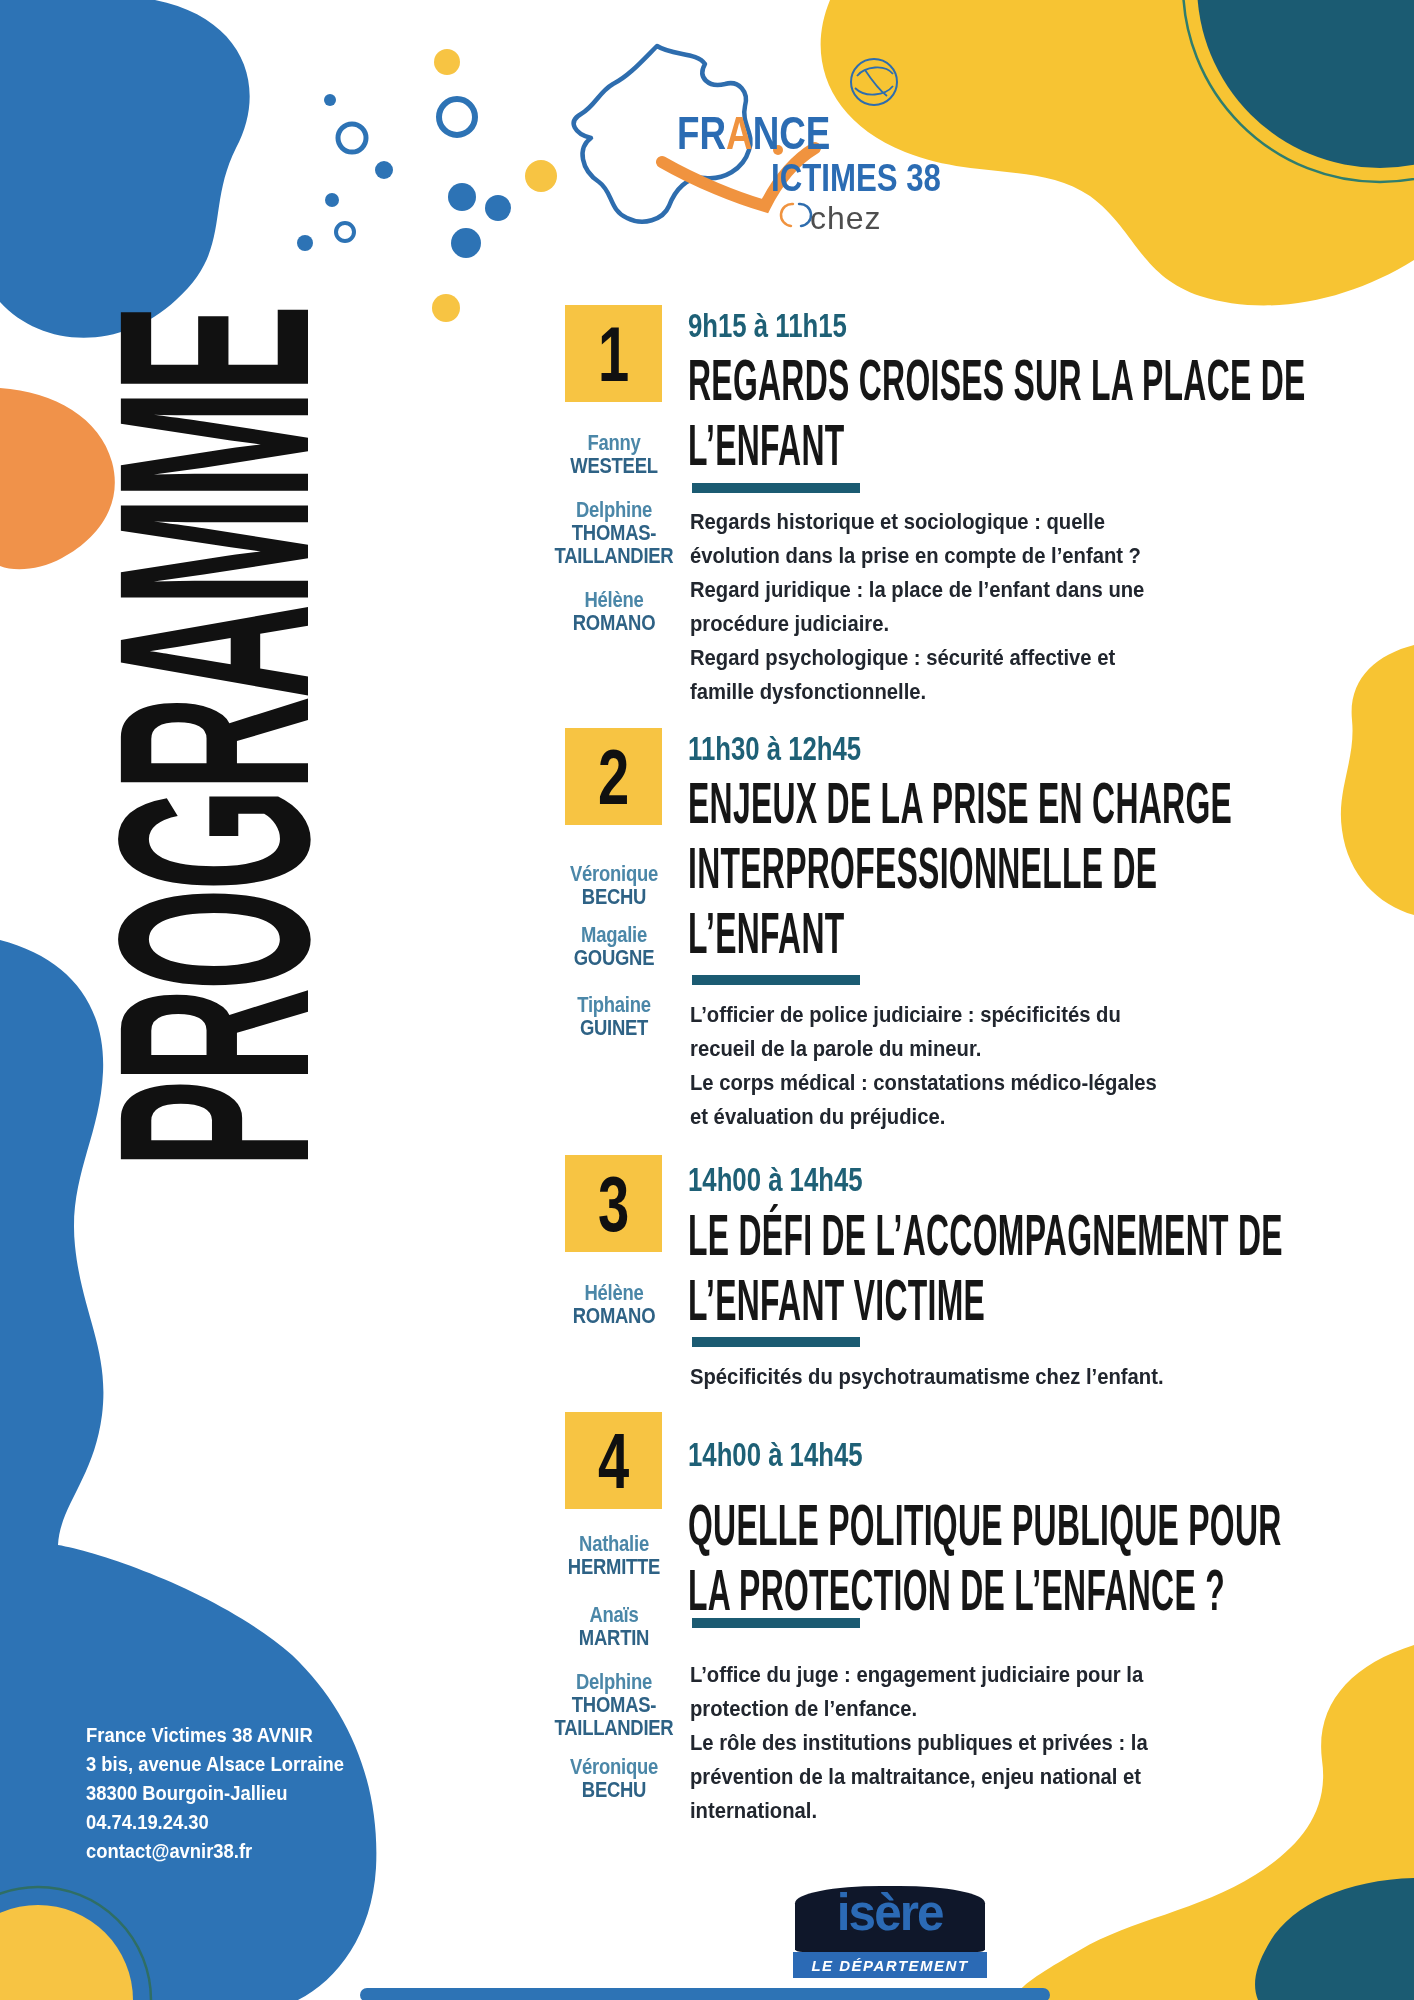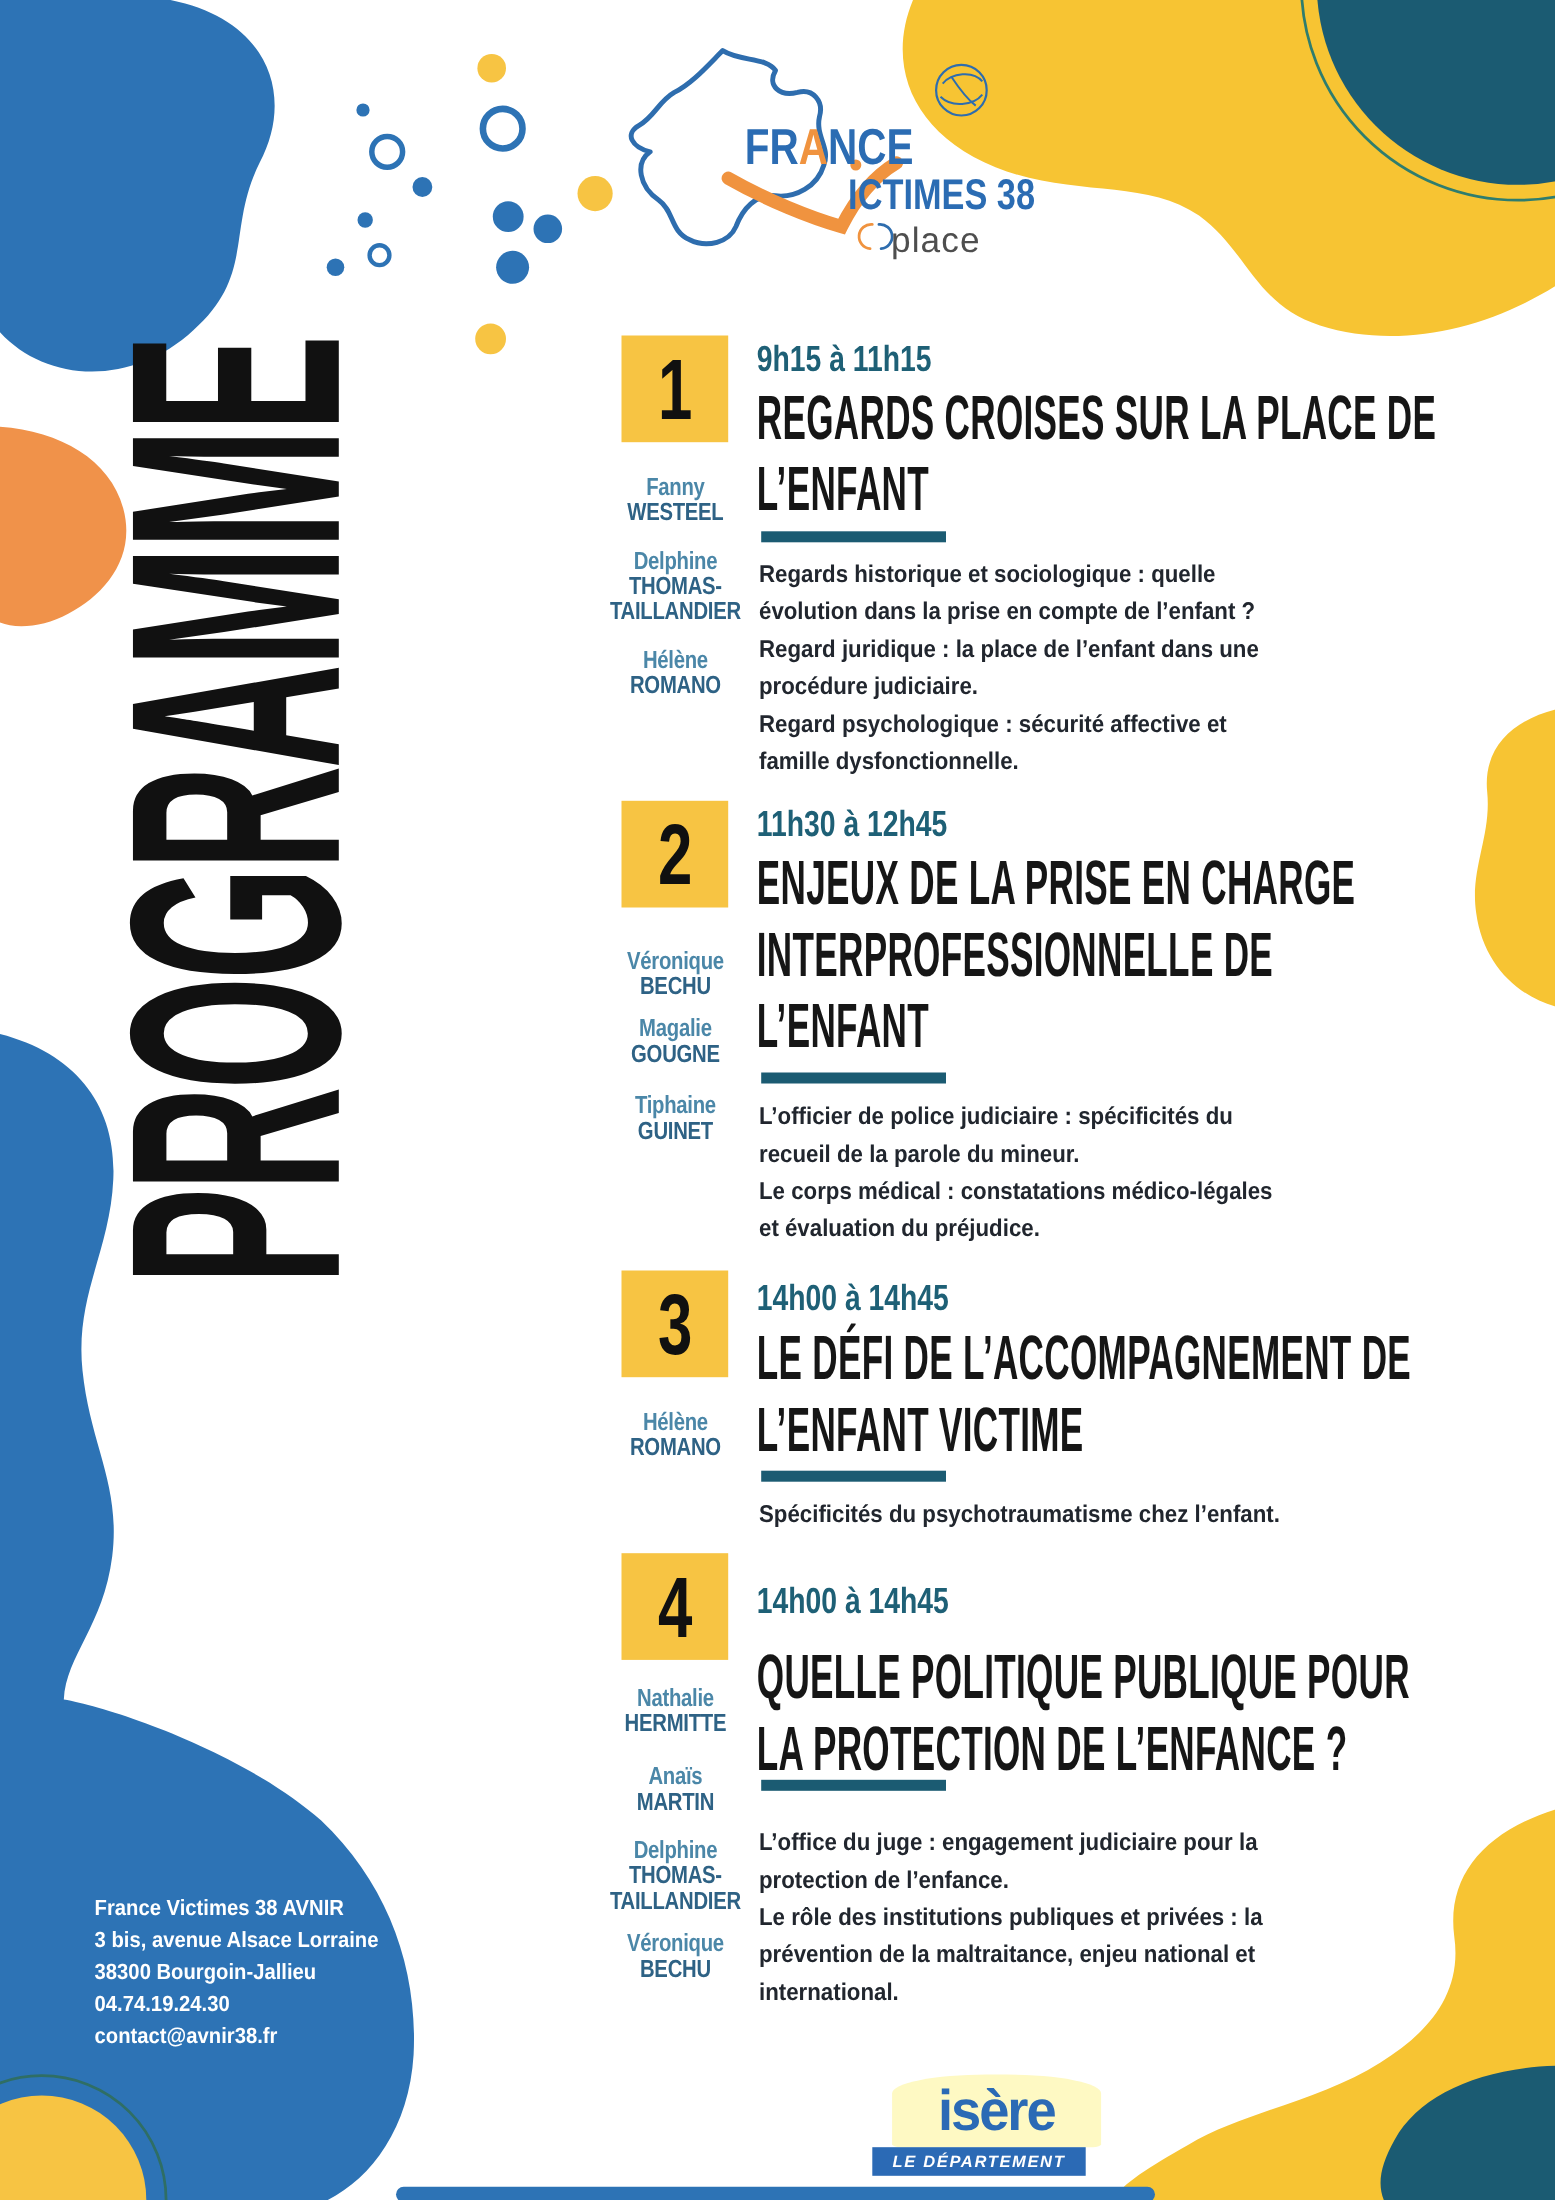--- a/index.html
+++ b/index.html
@@ -71,23 +71,23 @@
   
   .contact{
     position:absolute;left:86px;top:1721px;z-index:2;color:#ffffff;
     font-size:20px;font-weight:700;line-height:29px;
     transform:scaleX(0.92);transform-origin:left top;white-space:nowrap;
   }
 
   
   .isere{position:absolute;left:793px;top:1886px;width:194px;height:96px;z-index:2;}
   .isere-yellow{
-    position:absolute;left:18px;top:0;width:190px;height:66px;background:#fef9c3;
+    position:absolute;left:2px;top:0;width:190px;height:66px;background:#0f172a;
     border-radius:45% 45% 4% 4% / 26% 26% 4% 4%;
-    display:flex;align-items:center;justify-content:center;
+    display:flex;align-items:flex-start;justify-content:center;
   }
   .isere-name{
     font-size:52px;font-weight:700;color:#2B6AB5;letter-spacing:-2px;line-height:1;
     transform:scaleX(0.95);
   }
   .isere-bar{
     position:absolute;left:0;top:66px;width:194px;height:26px;background:#2B6AB5;
     display:flex;align-items:center;justify-content:center;font-style:italic;
   }
   .isere-label{
@@ -153,21 +153,21 @@
       </g>
       <g fill="none" stroke-width="2.5" stroke-linecap="round">
         <path stroke="#F0933F" d="M246,174 a11,11 0 0 0 -2,22"></path>
         <path stroke="#2E6DAE" d="M252,174 a11,11 0 0 1 2,22"></path>
       </g>
     </svg>
     <div class="logo-france">
       <span>FR</span><span class="accent">A</span><span>NCE</span>
     </div>
     <div class="logo-victimes">ICTIMES 38</div>
-    <div class="logo-avnir">place</div>
+    <div class="logo-avnir">chez</div>
   </div>
 
   <div class="session" style="top:305px;height:423px;">
     <div class="sq">
         <span>1</span>
       </div>
     <div class="time" style="top:2px;">9h15 à  11h15</div>
     <div class="tline" style="top:47px;">REGARDS CROISES SUR LA PLACE DE</div>
     <div class="tline" style="top:112px;">L’ENFANT</div>
     <div class="bar" style="top:178px;"></div>

